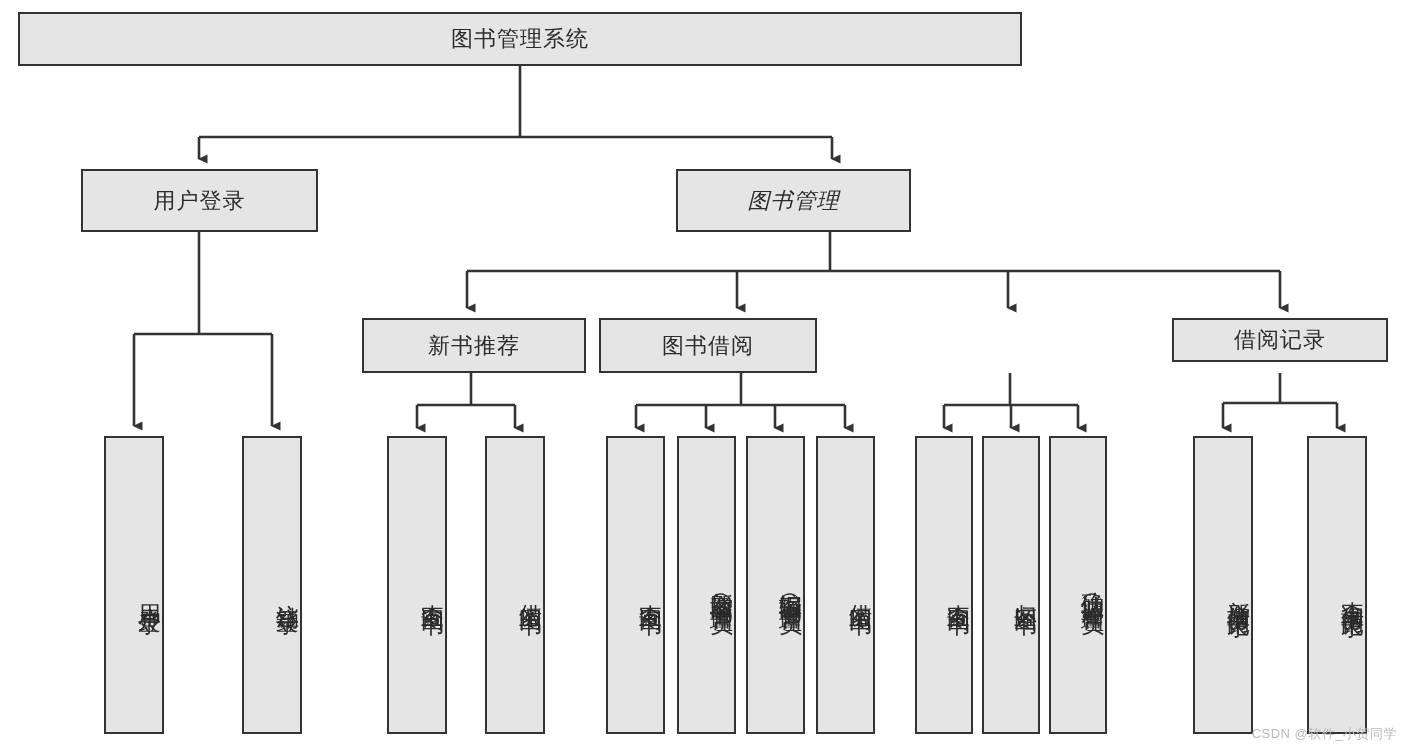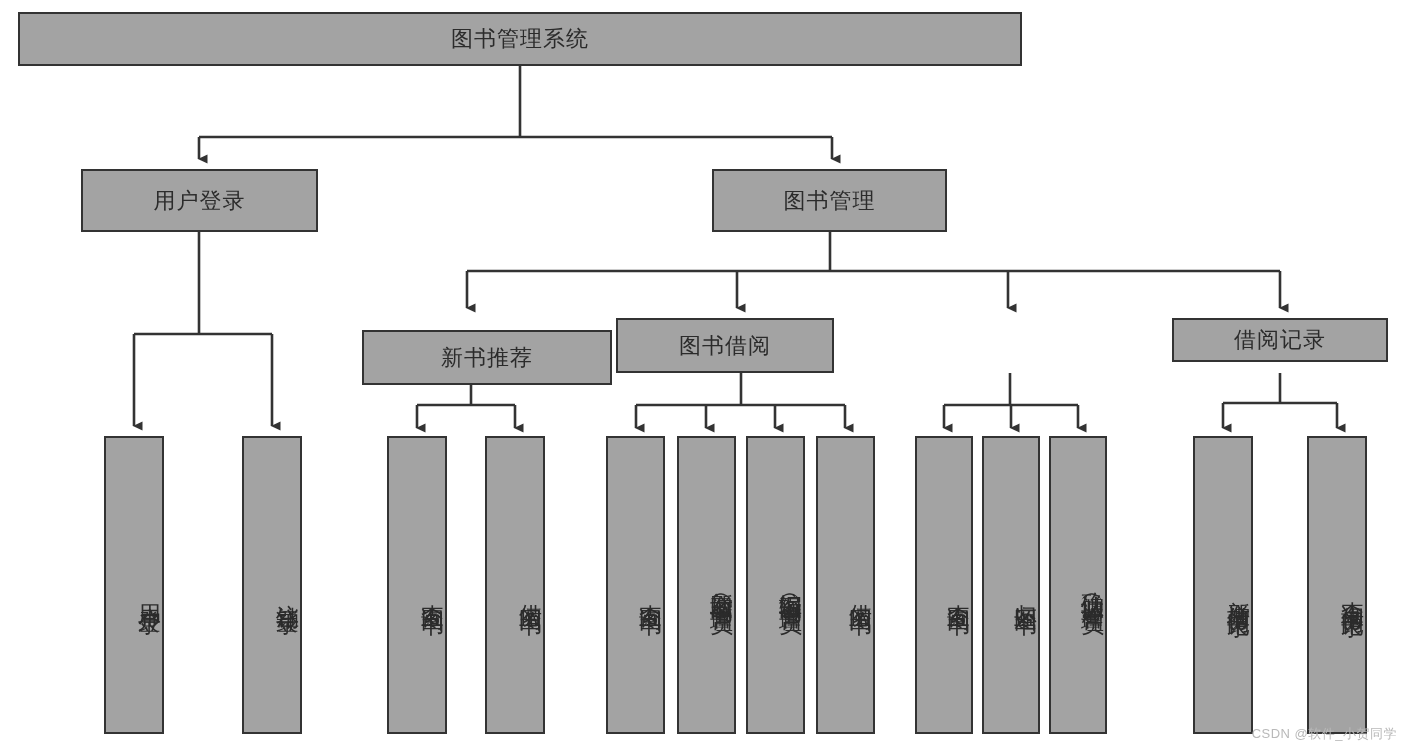--- a/index.html
+++ b/index.html
@@ -20,21 +20,21 @@
     left: 0;
     top: 0;
     width: 1405px;
     height: 747px;
     pointer-events: none;
   }
   .node {
     position: absolute;
     box-sizing: border-box;
     border: 2px solid #333333;
-    background: #a3a3a3;
+    background: #e5e5e5;
     display: flex;
     align-items: center;
     justify-content: center;
     color: #2b2b2b;
     line-height: 1.08;
     text-align: center;
   }
   .node.horiz {
     font-size: 22px;
     letter-spacing: 1px;
@@ -134,29 +134,29 @@
   </svg>
 
   <div class="node horiz" style="left:18px; top:12px; width:1004px; height:54px;">
     <span class="label">图书管理系统</span>
   </div>
 
   <div class="node horiz" style="left:81px; top:169px; width:237px; height:63px;">
     <span class="label">用户登录</span>
   </div>
 
-  <div class="node horiz" style="left:712px; top:169px; width:235px; height:63px;">
+  <div class="node horiz" style="left:676px; top:169px; width:235px; height:63px;font-style:italic;">
     <span class="label">图书管理</span>
   </div>
 
-  <div class="node horiz" style="left:362px; top:318px; width:250px; height:55px;margin-top:12px;">
+  <div class="node horiz" style="left:362px; top:318px; width:224px; height:55px;">
     <span class="label">新书推荐</span>
   </div>
 
-  <div class="node horiz" style="left:616px; top:318px; width:218px; height:55px;">
+  <div class="node horiz" style="left:599px; top:318px; width:218px; height:55px;">
     <span class="label">图书借阅</span>
   </div>
 
 
   <div class="node horiz" style="left:1172px; top:318px; width:216px; height:44px;">
     <span class="label">借阅记录</span>
   </div>
 
   <div class="node vert" style="left:104px; top:436px; width:60px; height:298px;">
     <span class="label">用户登录</span>

